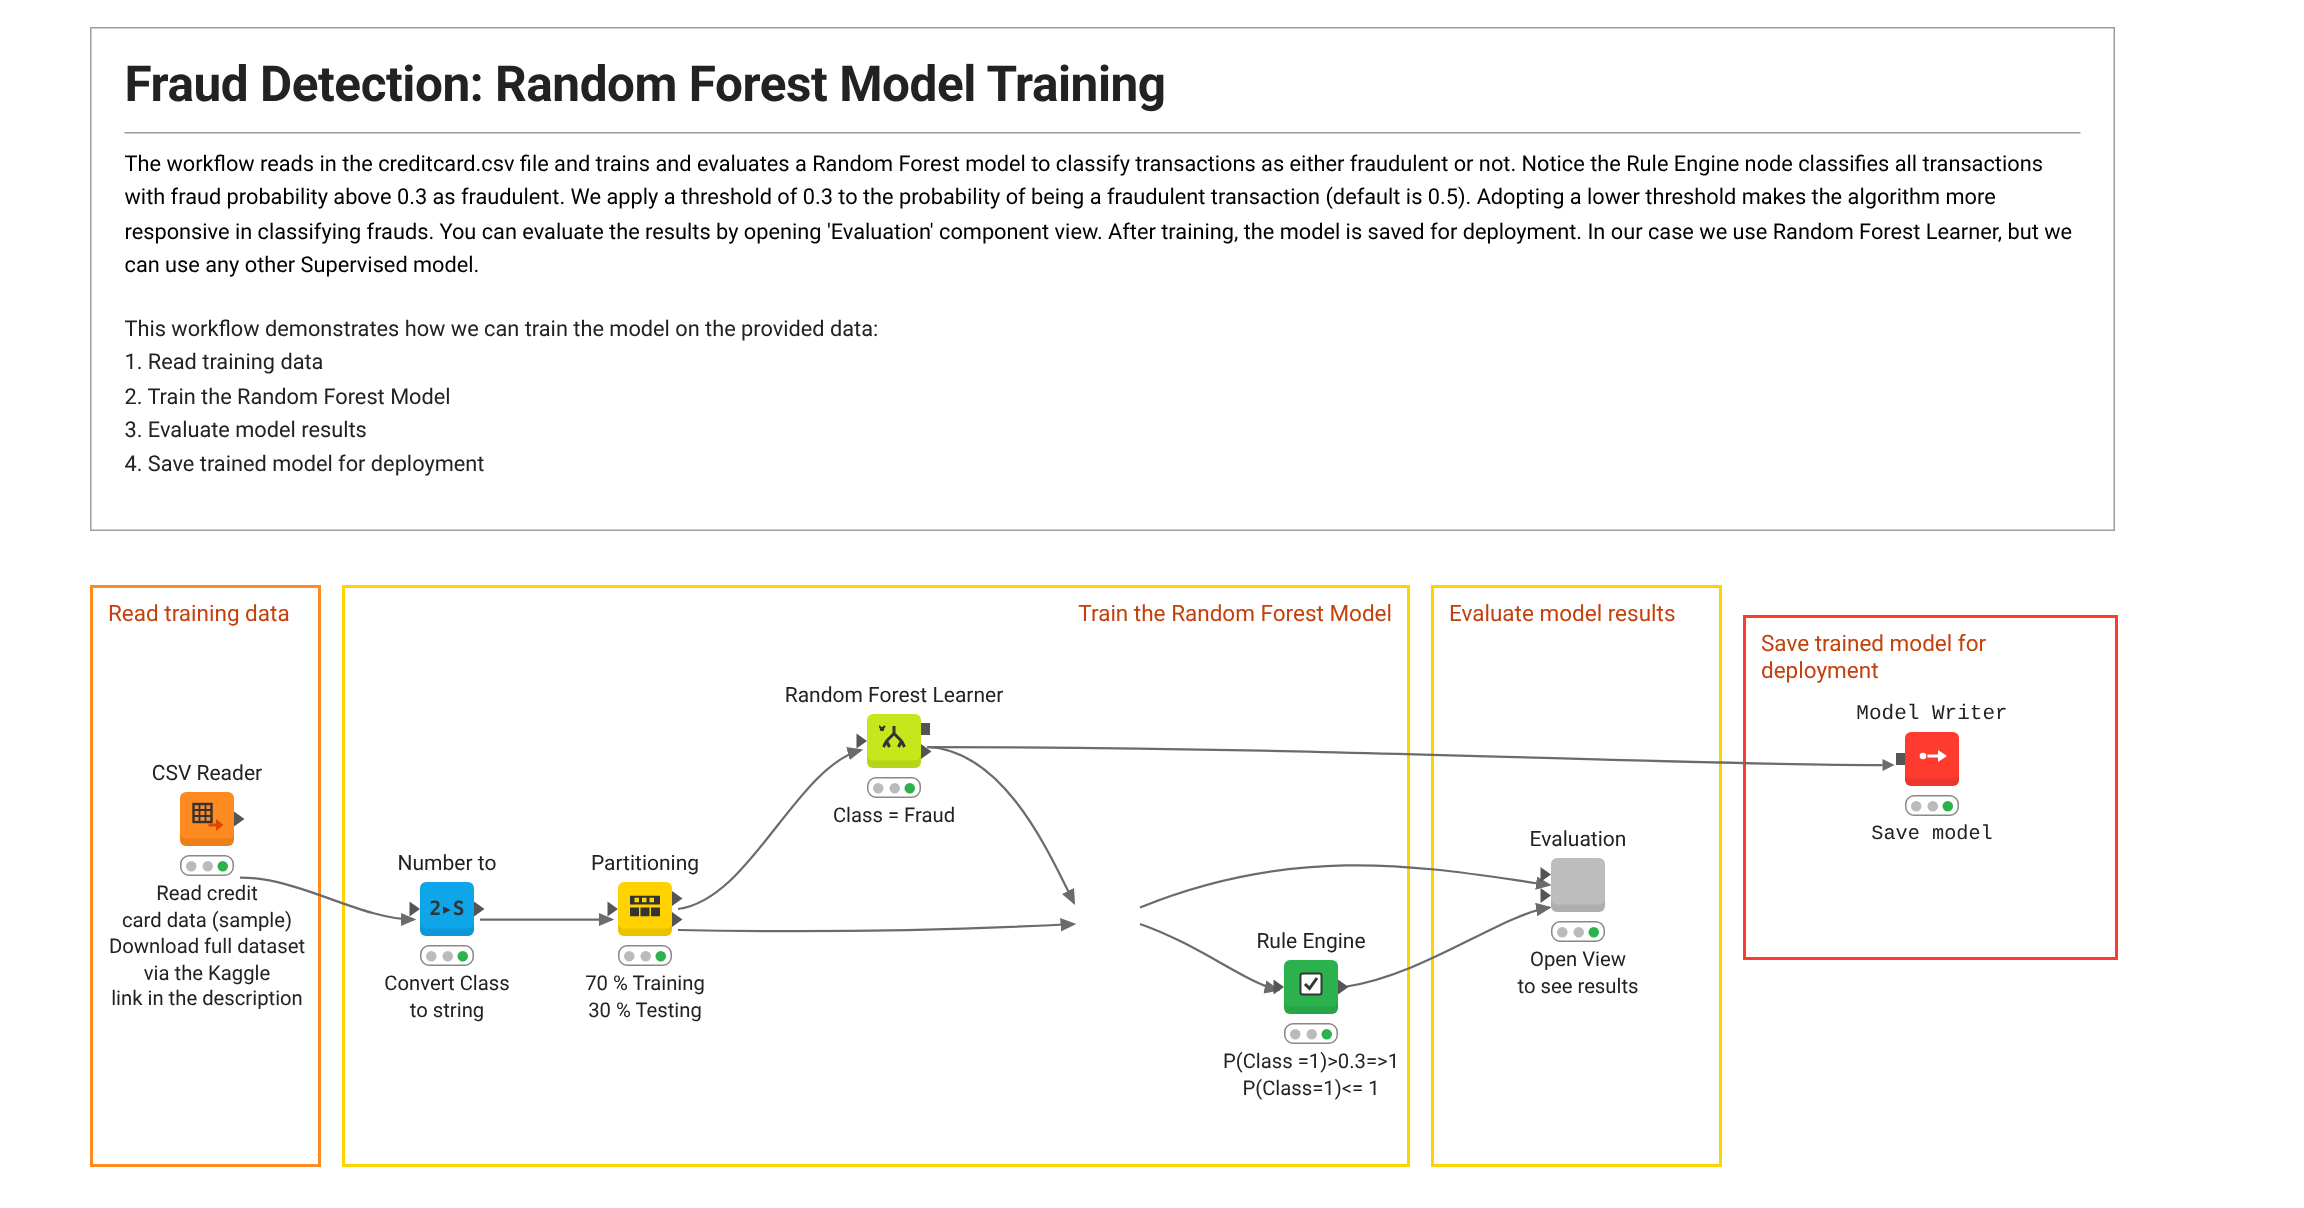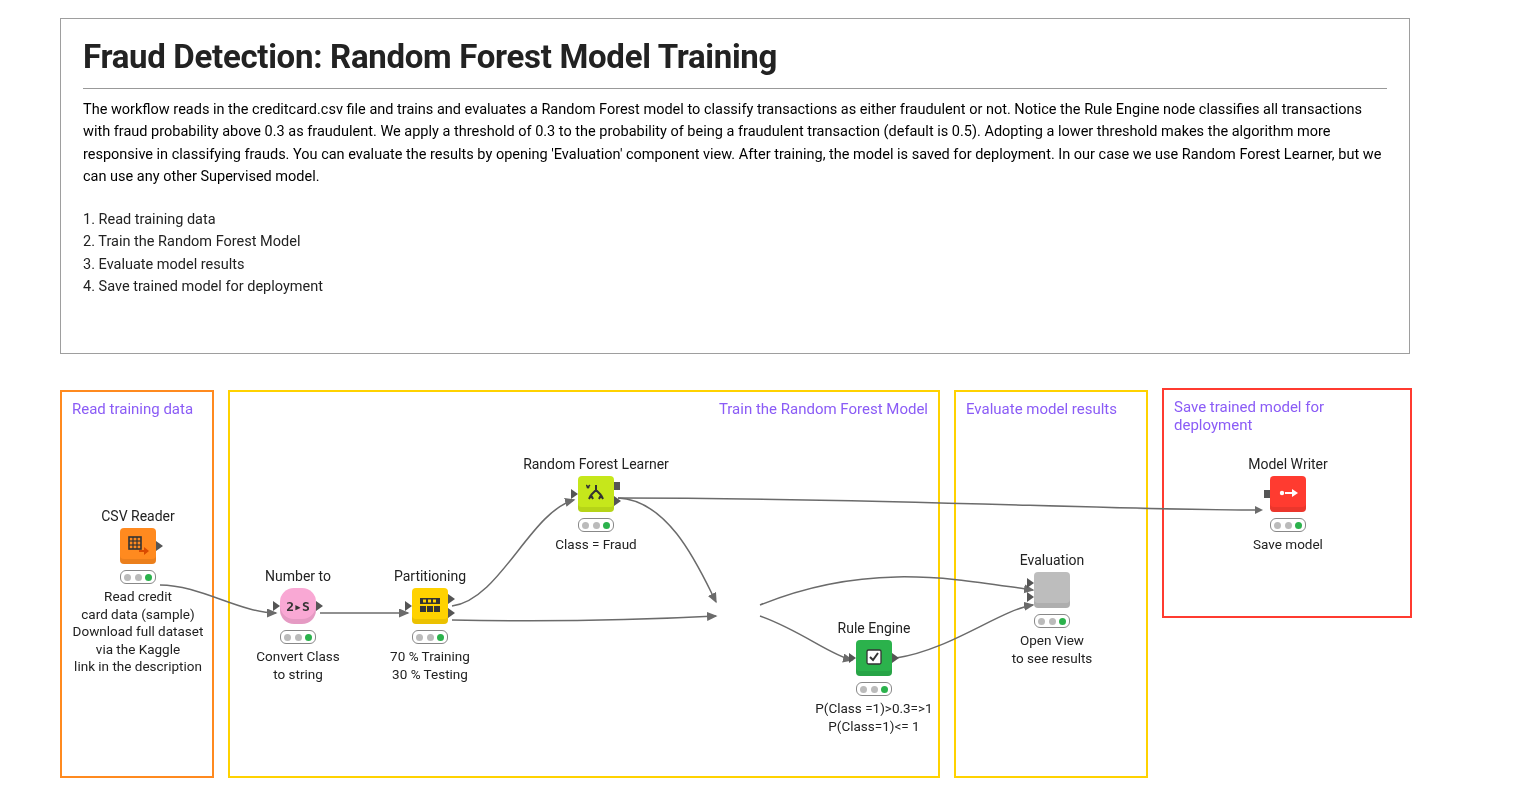--- a/index.html
+++ b/index.html
@@ -55,21 +55,21 @@
   }
   .zone {
     position: absolute;
     box-sizing: border-box;
     border: 2px solid;
     padding: 8px 10px;
   }
   .zone-title {
     font-size: 15px;
     font-weight: 400;
-    color: #8b5cf6;
+    color: #c2410c;
   }
 
   
   .node {
     position: absolute;
     width: 160px;
     text-align: center;
     font-size: 14px;
   }
   .node-title {
@@ -173,40 +173,41 @@
 </head>
 <body>
 
 <div class="canvas">
 
   <div class="header-box">
     <h1 class="header-title">Fraud Detection: Random Forest Model Training</h1>
     <hr>
     <div class="header-desc">The workflow reads in the creditcard.csv file and trains and evaluates a Random Forest model to classify transactions as either fraudulent or not. Notice the Rule Engine node classifies all transactions with fraud probability above 0.3 as fraudulent. We apply a threshold of 0.3 to the probability of being a fraudulent transaction (default is 0.5). Adopting a lower threshold makes the algorithm more responsive in classifying frauds. You can evaluate the results by opening 'Evaluation' component view. After training, the model is saved for deployment. In our case we use Random Forest Learner, but we can use any other Supervised model.</div>
     <div class="header-steps">
+      <div>This workflow demonstrates how we can train the model on the provided data:</div>
       <div>1. Read training data</div>
       <div>2. Train the Random Forest Model</div>
       <div>3. Evaluate model results</div>
       <div>4. Save trained model for deployment</div>
     </div>
   </div>
 
   <div class="zone" style="left:60px; top:390px; width:154px; height:388px; border-color:#ff8a1f;">
     <div class="zone-title">Read training data</div>
   </div>
 
   <div class="zone" style="left:228px; top:390px; width:712px; height:388px; border-color:#ffd200;text-align:right;">
     <div class="zone-title">Train the Random Forest Model</div>
   </div>
 
   <div class="zone" style="left:954px; top:390px; width:194px; height:388px; border-color:#ffd200;">
     <div class="zone-title">Evaluate model results</div>
   </div>
 
-  <div class="zone" style="left:1162px; top:388px; width:250px; height:230px; border-color:#ff3b30;">
+  <div class="zone" style="left:1162px; top:410px; width:250px; height:230px; border-color:#ff3b30;">
     <div class="zone-title" style="white-space:pre-line;">Save trained model for
 deployment</div>
   </div>
 
   <svg class="links">
     <defs>
       <marker id="arrow" markerWidth="8" markerHeight="8" refX="6" refY="3" orient="auto">
         <polygon points="0 0, 7 3, 0 6"></polygon>
       </marker>
     </defs>
@@ -254,21 +255,21 @@
       </div>
     <div class="node-caption">Read credit
 card data (sample)
 Download full dataset
 via the Kaggle
 link in the description</div>
   </div>
 
   <div class="node" style="left:218px; top:568px;">
     <div class="node-title">Number to</div>
-    <div class="node-body" style="background:#f9a8d4;border-radius:14px;">
+    <div class="node-body" style="background:#0ea5e9;">
       <span class="glyph" style="font-size:13px;">2▸S</span>
       <span class="port in" style="top:13px;"></span>
       <span class="port out" style="top:13px;"></span>
     </div>
     <div class="traffic">
         <span class="dot"></span>
         <span class="dot"></span>
         <span class="dot green"></span>
       </div>
     <div class="node-caption">Convert Class
@@ -354,21 +355,21 @@
     </div>
     <div class="traffic">
         <span class="dot"></span>
         <span class="dot"></span>
         <span class="dot green"></span>
       </div>
     <div class="node-caption">Open View
 to see results</div>
   </div>
 
-  <div class="node" style="left:1208px; top:456px;">
+  <div class="node" style="left:1208px; top:468px;font-family:Liberation Mono, monospace;">
     <div class="node-title">Model Writer</div>
     <div class="node-body" style="background:#ff3b30;">
       <span>
         <svg width="20" height="14" viewBox="0 0 20 14">
           <circle cx="4" cy="7" r="2.2" fill="#fff"></circle>
           <path d="M7 7 L16 7" stroke="#fff" stroke-width="2"></path>
           <polygon points="14,3 20,7 14,11" fill="#fff"></polygon>
         </svg>
       </span>
       <span class="port sq-in" style="top:14px;"></span>

